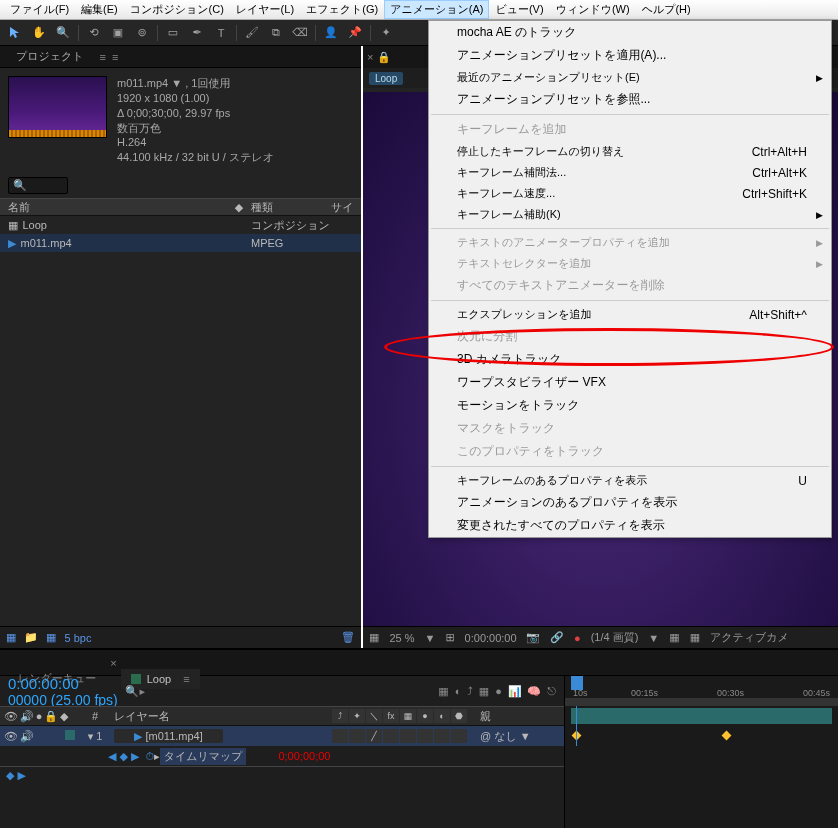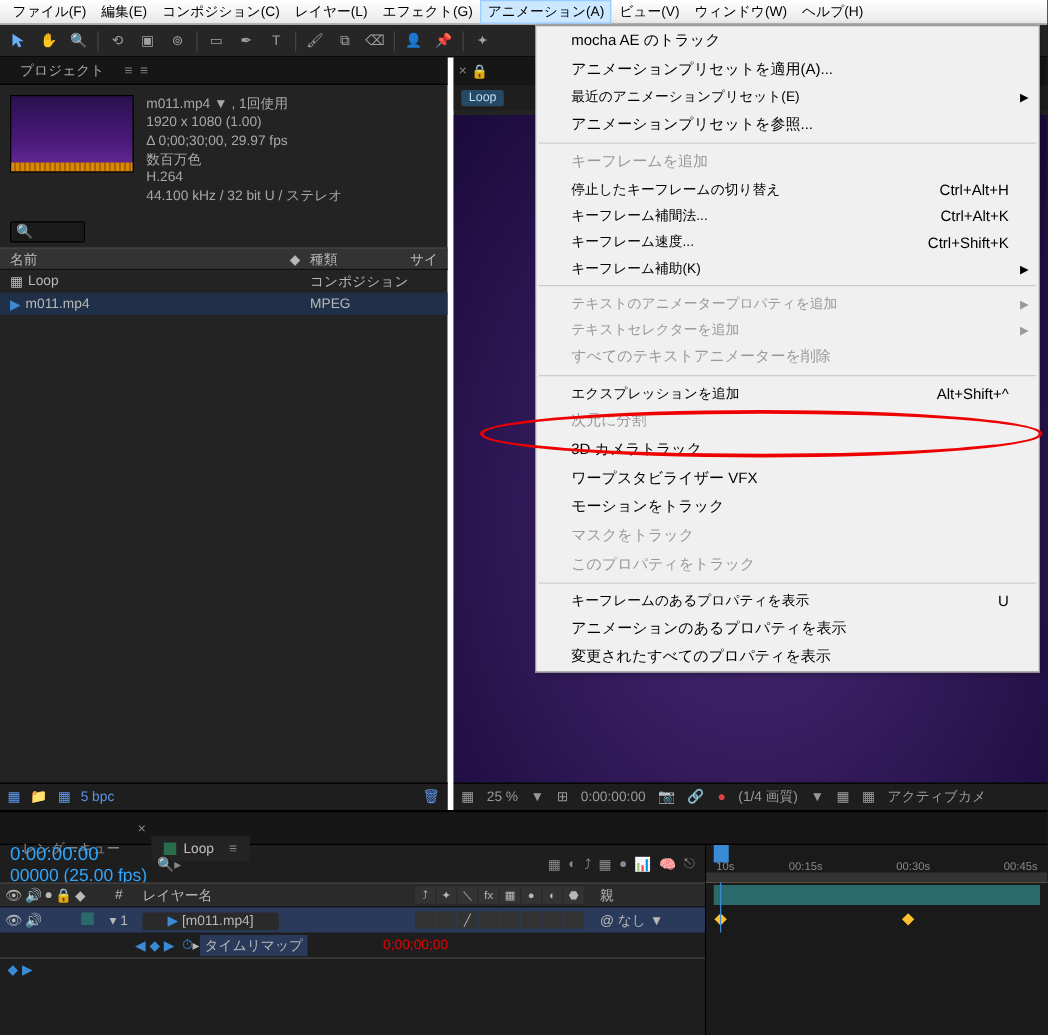--- a/index.html
+++ b/index.html
@@ -7,21 +7,21 @@
 
 .menubar { background: linear-gradient(#ffffff, #e8e8e8); border-bottom: 1px solid #aaa; height: 20px; display: flex; align-items: center; padding: 0 4px; font-size: 12px; color: #000; }
 .menubar .mi { padding: 2px 6px; cursor: default; }
 .menubar .mi.active { background: #cce8ff; border: 1px solid #99ccff; padding: 1px 5px; }
 
 .toolbar { background: #262626; height: 26px; display: flex; align-items: center; padding: 2px 6px; gap: 6px; border-bottom: 1px solid #000; }
 .toolbar .tool { width: 18px; height: 18px; display: flex; align-items: center; justify-content: center; color: #a0a0a0; }
 .toolbar .sep { width: 1px; height: 16px; background: #444; }
 
 .main { display: flex; height: 602px; }
-.left { width: 363px; background: #232323; border-right: 5px solid #ffffff; display: flex; flex-direction: column; }
+.left { width: 363px; background: #232323; border-right: 2px solid #ffffff; display: flex; flex-direction: column; }
 .right { flex: 1; background: #232323; position: relative; }
 
 .panel-tabs { height: 22px; background: #161616; display: flex; align-items: center; padding-left: 6px; gap: 2px; border-bottom: 1px solid #000; }
 .panel-tabs .tab { padding: 3px 10px; color: #a8a8a8; font-size: 11px; }
 .panel-tabs .tab.inactive { color: #777; }
 .panel-tabs .tab .chip { display:inline-block; width:10px; height:10px; background:#2a6d4d; margin-right:4px; vertical-align:middle;}
 .panel-tabs .tab-menu { margin-left: 4px; color: #888; }
 
 .proj-info { display: flex; padding: 8px; gap: 10px; }
 .proj-thumb { width: 99px; height: 62px; background: linear-gradient(#2a1050, #4a1a7a 60%, #6a2a9a); position: relative; border: 1px solid #000; }
@@ -85,21 +85,21 @@
 .tl-num { width:30px; text-align:center;}
 .tl-name { flex:1; padding-left:4px;}
 .tl-modes { width:140px; display:flex; gap:1px;}
 .tl-mode { width:16px; height:14px; background:#333; display:flex; align-items:center; justify-content:center; font-size:9px;}
 .tl-parent { width:92px; padding-left:8px;}
 
 .tl-row { height: 20px; display:flex; align-items:center; font-size:10px;}
 .tl-row.sel { background:#2a3a5a;}
 .tl-layer-pill { background:#2a2a2a; padding:1px 20px; border-radius:2px;}
 .tl-row2 { height:20px; display:flex; align-items:center; font-size:10px; padding-left:108px;}
-.tl-tc2 { color:#e00; margin-left:60px;}
+.tl-tc2 { color:#e00; margin-left:32px;}
 
 .tl-foot { height:18px; border-top:1px solid #444; display:flex; align-items:center; padding-left:6px; gap:6px;}
 
 .tl-ruler { height:30px; border-bottom:1px solid #fdba74; position:relative; background:#1a1a1a;}
 .tl-ruler .tick { position:absolute; top:12px; font-size:9px; color:#888;}
 .tl-indicator { position:absolute; top:0; left:6px; width:12px; height:14px; background:#3a8ad6;}
 .tl-workarea { position:absolute; top:22px; left:0; right:0; height:8px; background:#333;}
 
 .tl-track-area { position:relative;}
 .tl-bar { position:absolute; top:2px; left:6px; right:6px; height:16px; background:#2a6a6a;}

